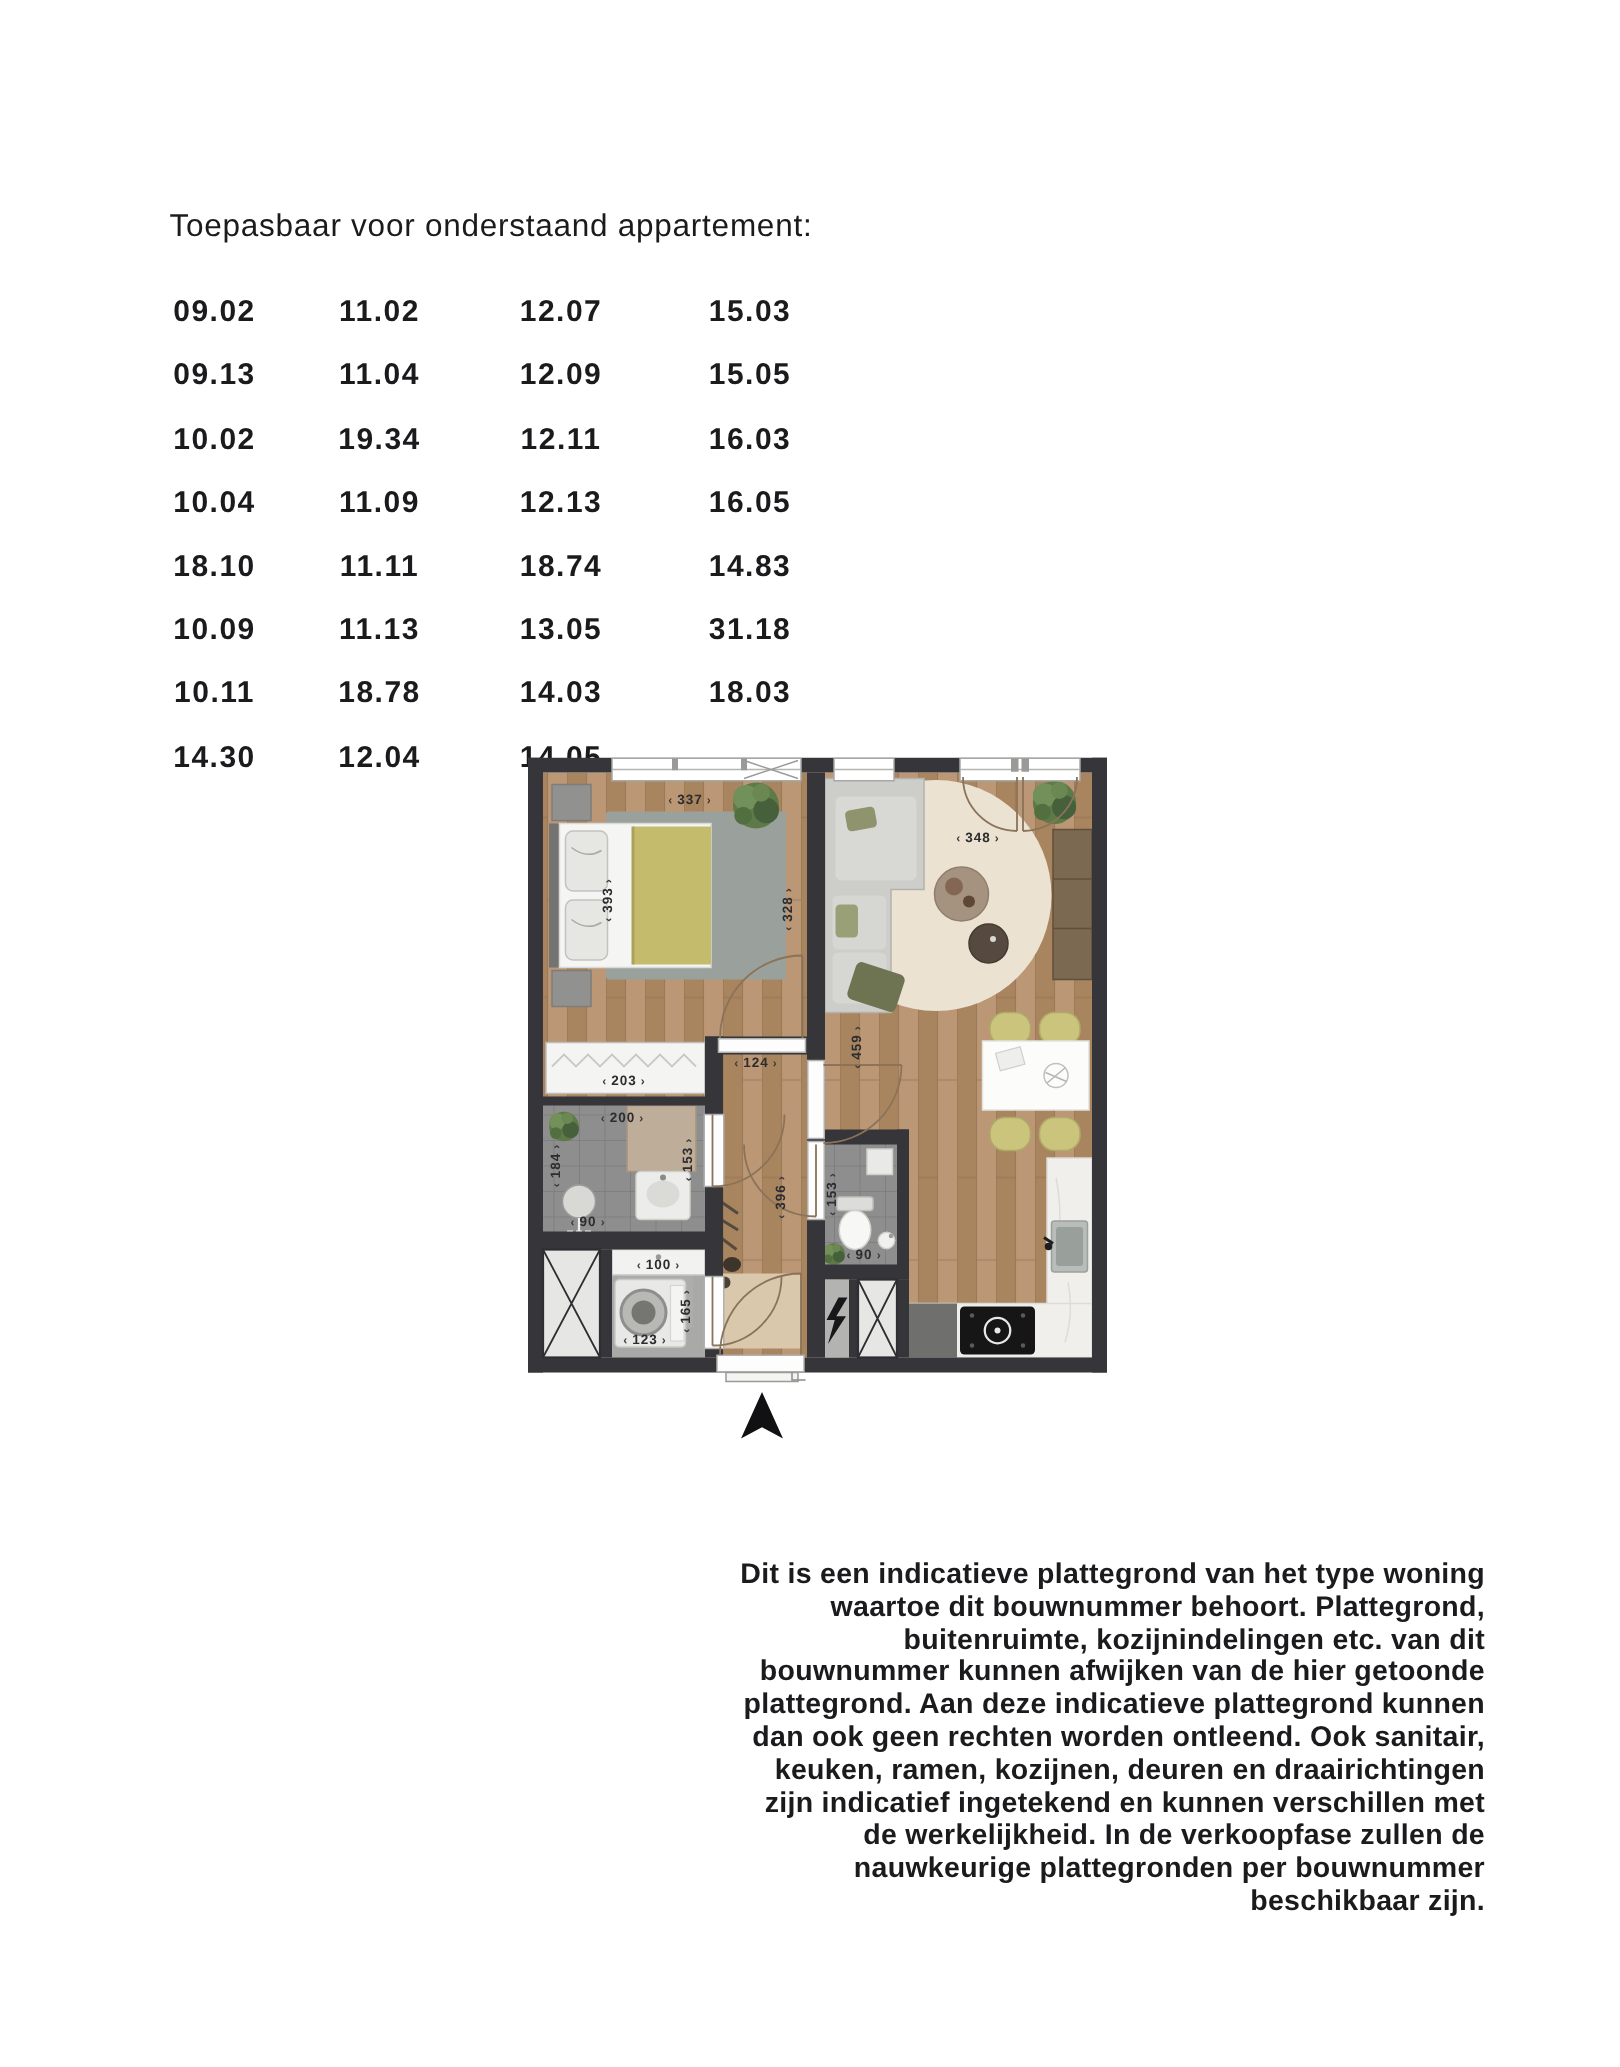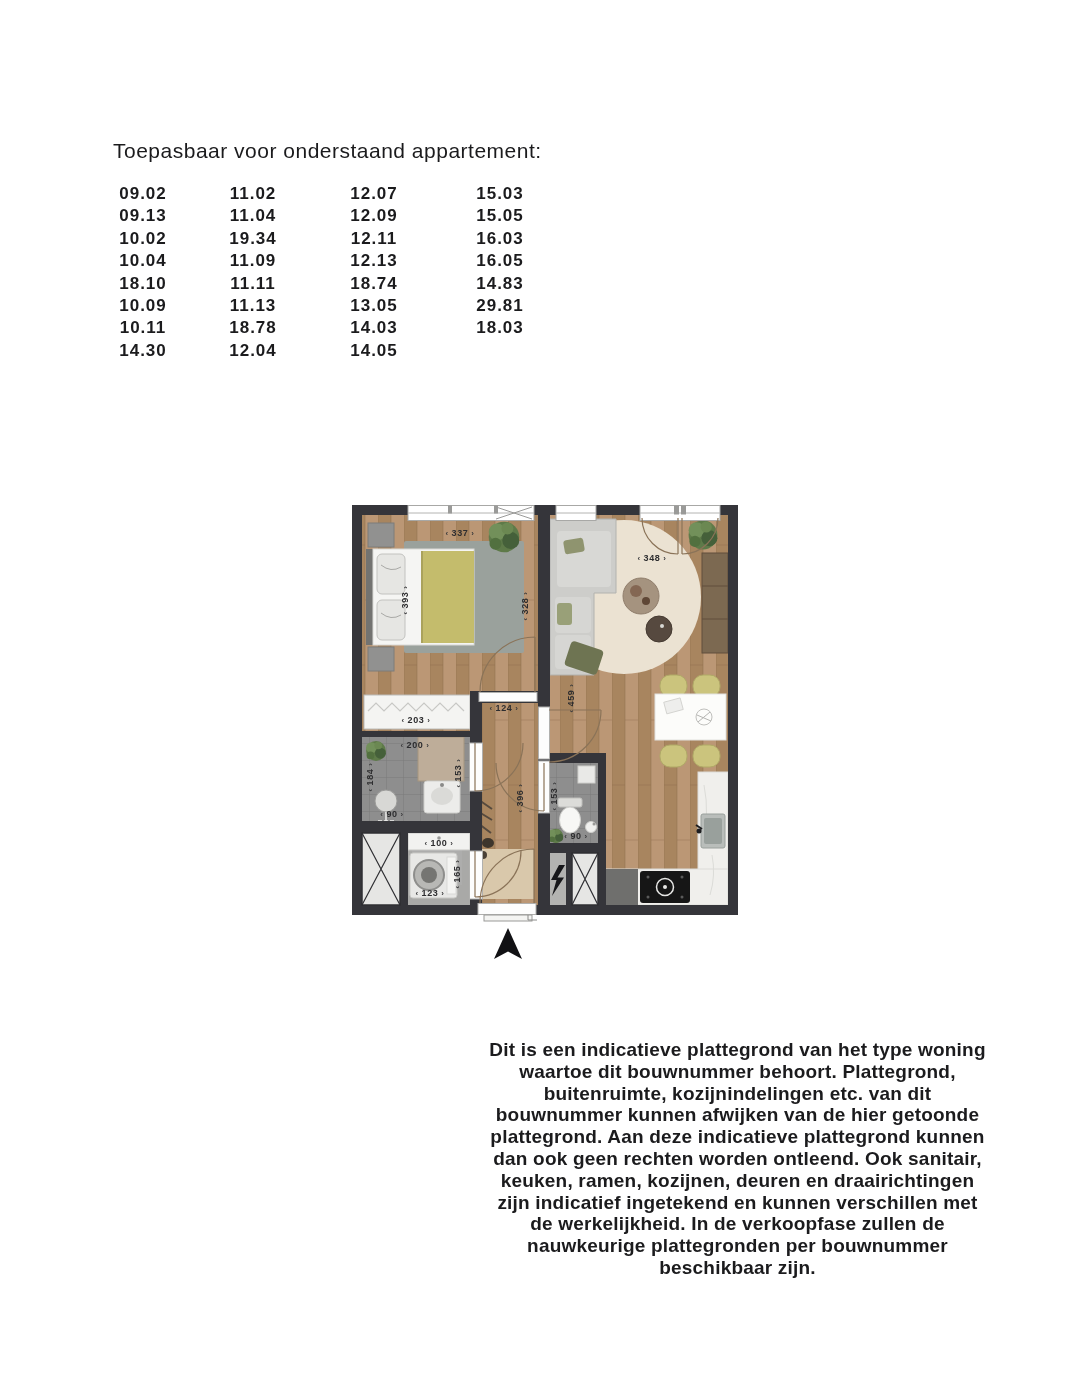--- a/index.html
+++ b/index.html
@@ -5,29 +5,29 @@
   html,body{margin:0;padding:0;}
   body{
     width:1080px;height:1378px;position:relative;background:#ffffff;
     font-family:"Liberation Sans",sans-serif;color:#1b1b1d;overflow:hidden;
   }
   .title{
     position:absolute;left:113px;top:139px;
     font-size:21px;font-weight:normal;letter-spacing:.5px;white-space:nowrap;
   }
   .apt-col{
-    position:absolute;top:183px;width:70px;display:flex;flex-direction:column;align-items:center;
-    font-size:17px;font-weight:bold;line-height:22.4px;letter-spacing:1px;
+    position:absolute;top:197px;width:70px;display:flex;flex-direction:column;align-items:center;
+    font-size:20px;font-weight:bold;line-height:22.4px;letter-spacing:1px;gap:20px;
   }
   .apt-col.c1{left:108px}.apt-col.c2{left:218px}.apt-col.c3{left:339px}.apt-col.c4{left:465px}
   .plan{position:absolute;left:352px;top:505px}
   .north{position:absolute;left:492px;top:927px}
   .disclaimer{
     position:absolute;left:485px;top:1039px;width:505px;
-    font-size:19px;font-weight:bold;line-height:21.8px;letter-spacing:.2px;text-align:center;
+    font-size:19px;font-weight:bold;line-height:21.8px;letter-spacing:.2px;text-align:right;
   }
   .dim{font-family:"Liberation Sans",sans-serif;font-size:9px;font-weight:bold;fill:#2d2d2f;letter-spacing:.6px}
   .dim .ar{font-size:8px;fill:#3a3a3c}
 </style>
 </head>
 <body>
 
 <div class="title">Toepasbaar voor onderstaand appartement:</div>
 
 <div class="apt-col c1">
@@ -63,21 +63,21 @@
     <div class="apt">14.03</div>
     <div class="apt">14.05</div>
   </div>
 <div class="apt-col c4">
 
 <div class="apt">15.03</div>
     <div class="apt">15.05</div>
     <div class="apt">16.03</div>
     <div class="apt">16.05</div>
     <div class="apt">14.83</div>
-    <div class="apt">29.81</div>
+    <div class="apt">31.18</div>
     <div class="apt">18.03</div>
   </div>
 
 <svg class="plan" width="386" height="418" viewBox="0 0 386 418">
   <defs>
     <pattern id="wd" width="26" height="120" patternUnits="userSpaceOnUse">
       <rect width="26" height="120" fill="#b28f6d"></rect>
       <rect width="13" height="120" fill="#a8855f"></rect>
       <rect x="13" width="13" height="120" fill="#bb9775"></rect>
       <line x1="0" y1="0" x2="0" y2="120" stroke="#8a684a" stroke-width="0.8" opacity="0.6"></line>

